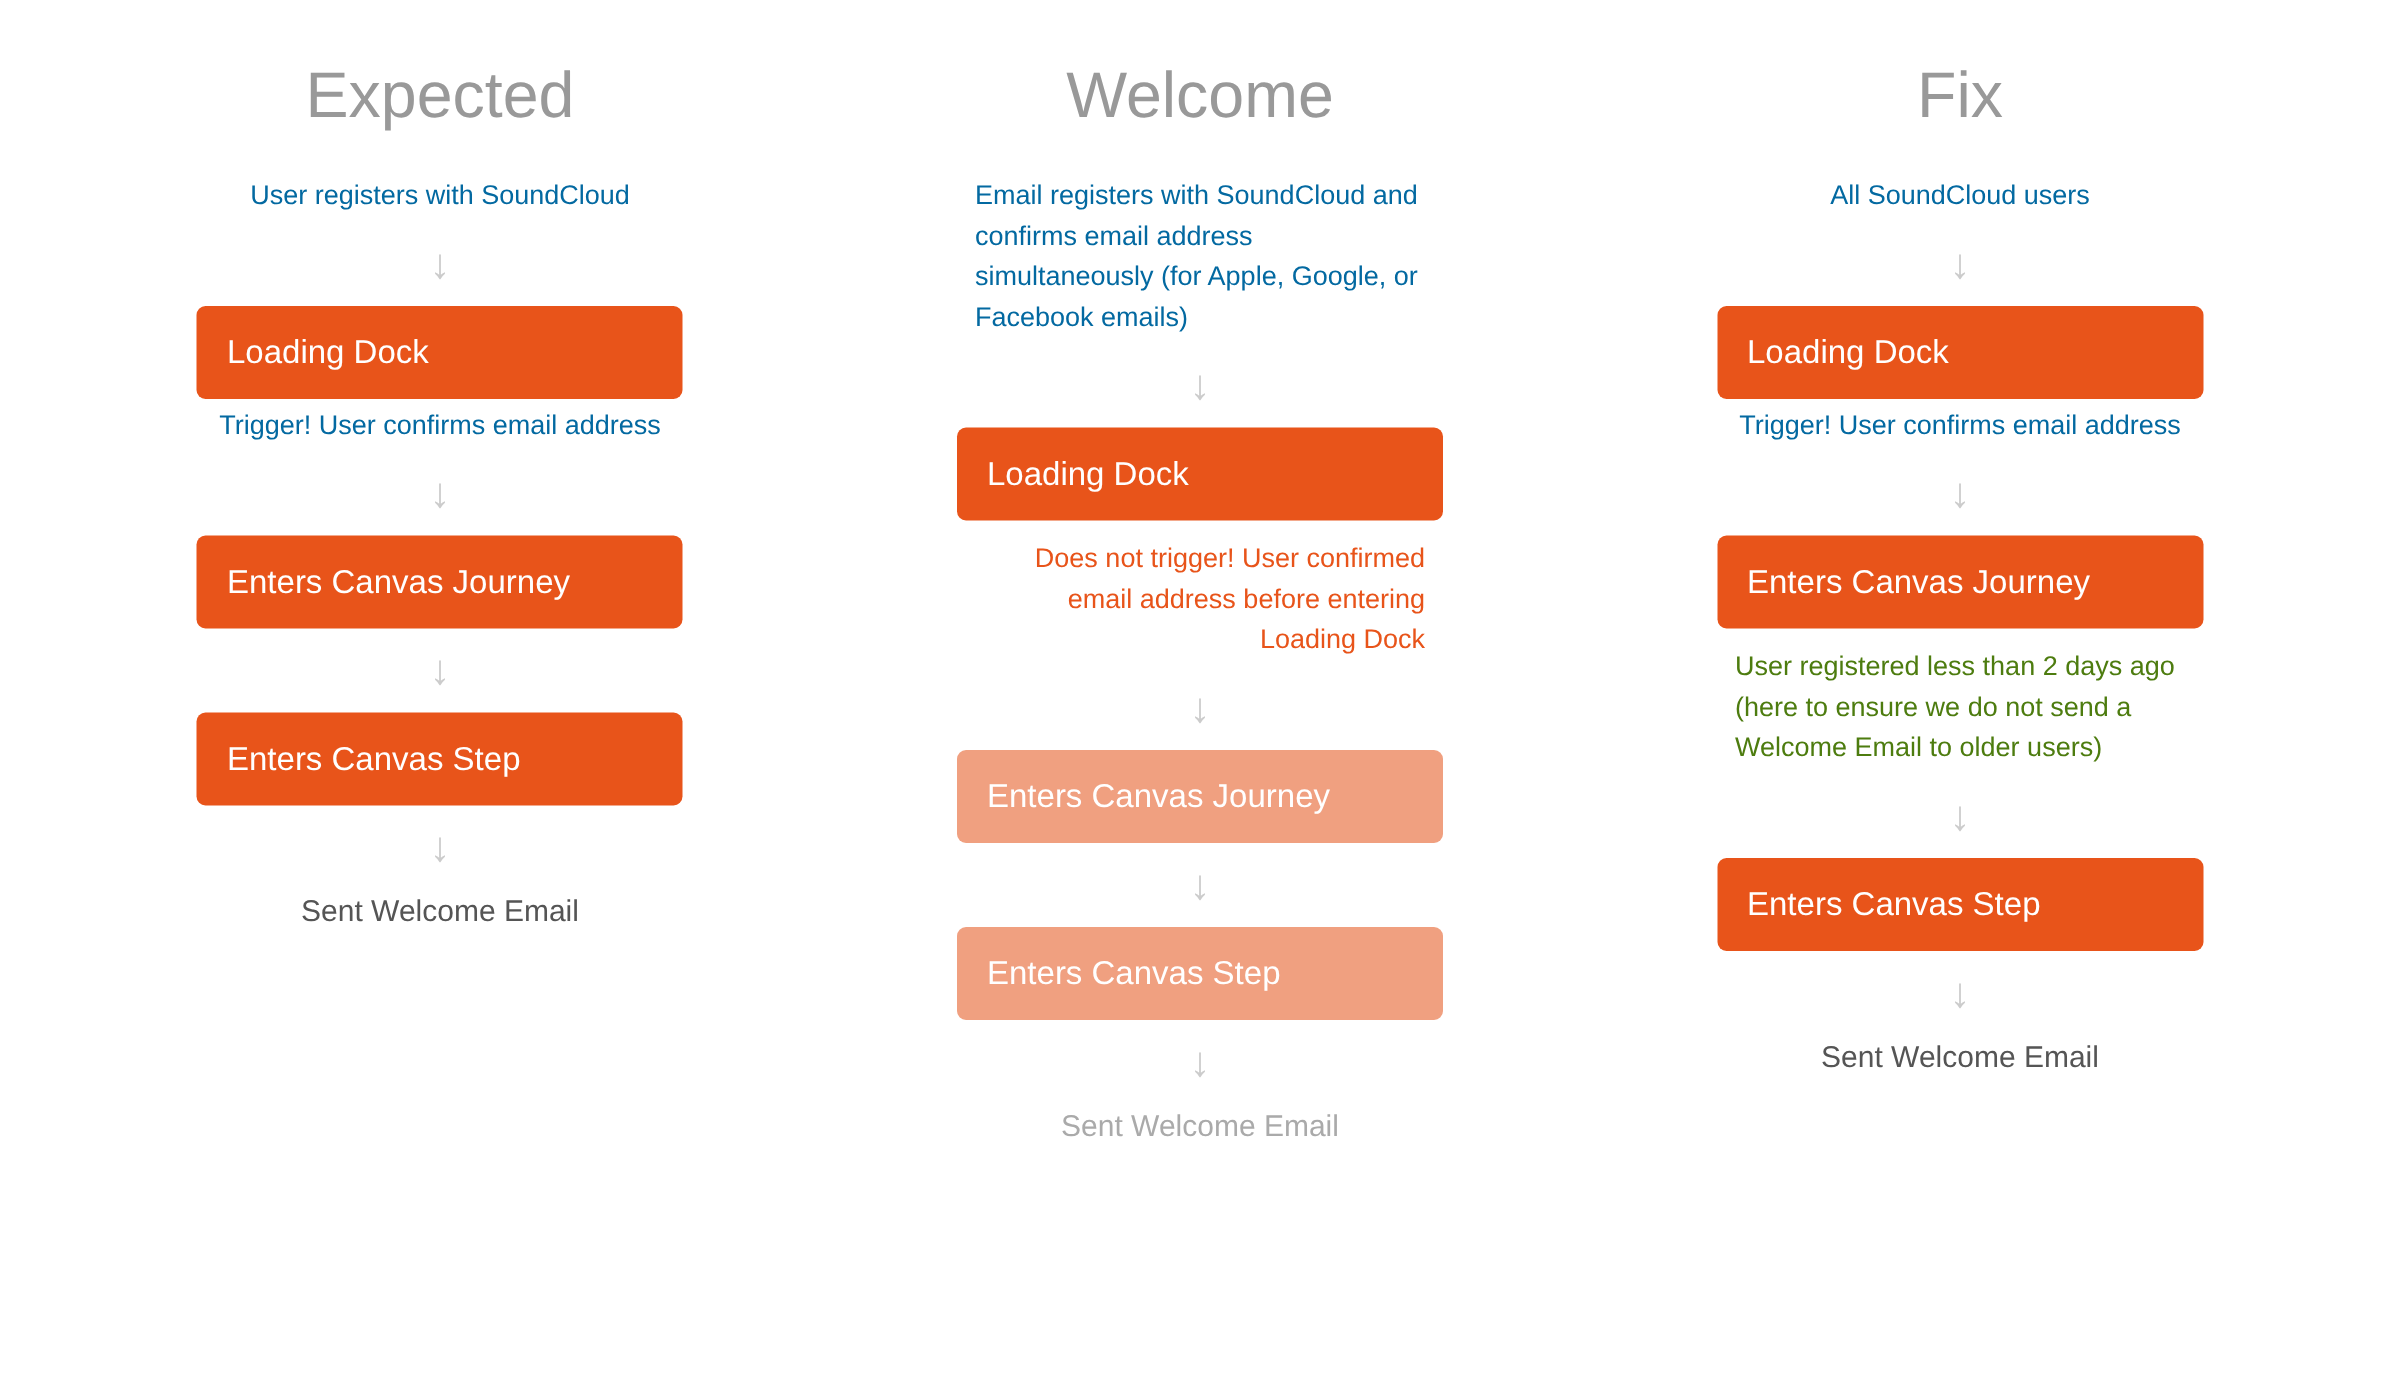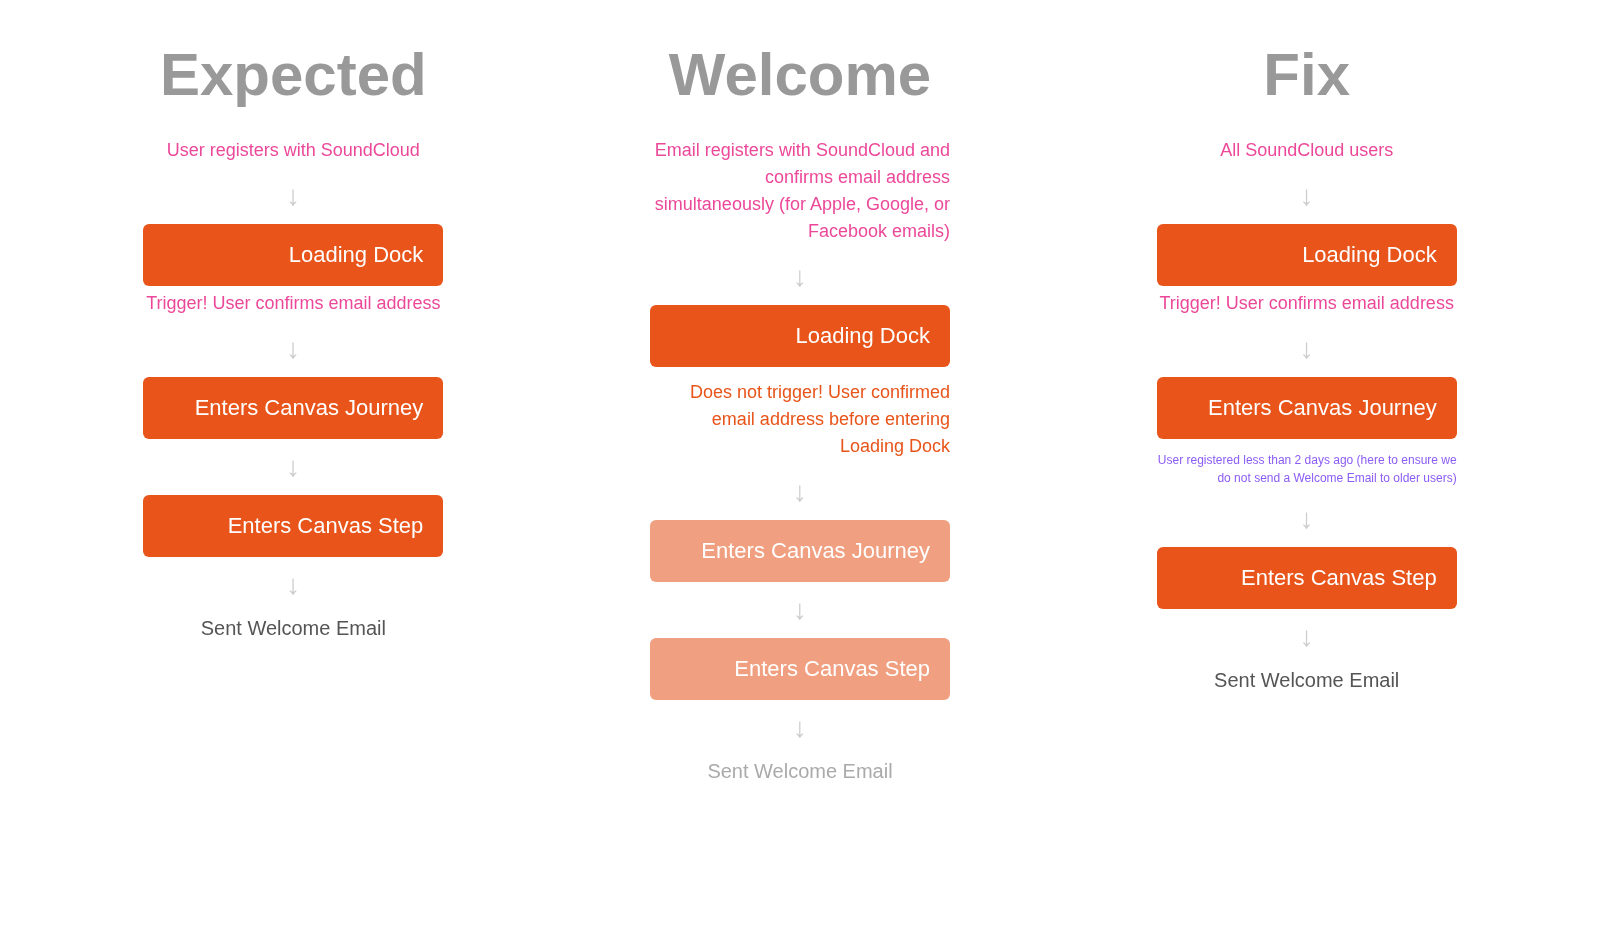--- a/index.html
+++ b/index.html
@@ -21,68 +21,68 @@
       gap: 20px;
     }
     .column {
       flex: 1;
       display: flex;
       flex-direction: column;
       align-items: center;
       gap: 0;
     }
     .column-title {
-      font-size: 60px;
-      font-weight: 700;
+      font-size: 43px;
+      font-weight: 400;
       color: #999999;
       margin-bottom: 28px;
       text-align: center;
     }
     .description-text {
       font-size: 18px;
-      color: #ec4899;
-      text-align: right;
+      color: #0369a1;
+      text-align: left;
       line-height: 1.5;
       margin-bottom: 8px;
       max-width: 300px;
     }
     .arrow {
       font-size: 28px;
       color: #cccccc;
       margin: 10px 0;
       line-height: 1;
     }
     .box {
-      width: 300px;
+      width: 324px;
       padding: 18px 20px;
       border-radius: 6px;
-      text-align: right;
+      text-align: left;
       font-size: 22px;
       font-weight: 500;
       color: #ffffff;
       margin: 4px 0;
     }
     .box-orange {
       background-color: #e8541a;
     }
     .box-orange-light {
       background-color: #f0a080;
     }
     .error-text {
       font-size: 18px;
       color: #e8541a;
       text-align: right;
       line-height: 1.5;
       margin: 8px 0;
       max-width: 300px;
     }
     .note-text {
-      font-size: 12px;
-      color: #8b5cf6;
-      text-align: right;
+      font-size: 18px;
+      color: #4d7c0f;
+      text-align: left;
       line-height: 1.5;
       margin: 8px 0;
       max-width: 300px;
     }
     .sent-text {
       font-size: 20px;
       color: #aaaaaa;
       text-align: center;
       margin-top: 8px;
     }

